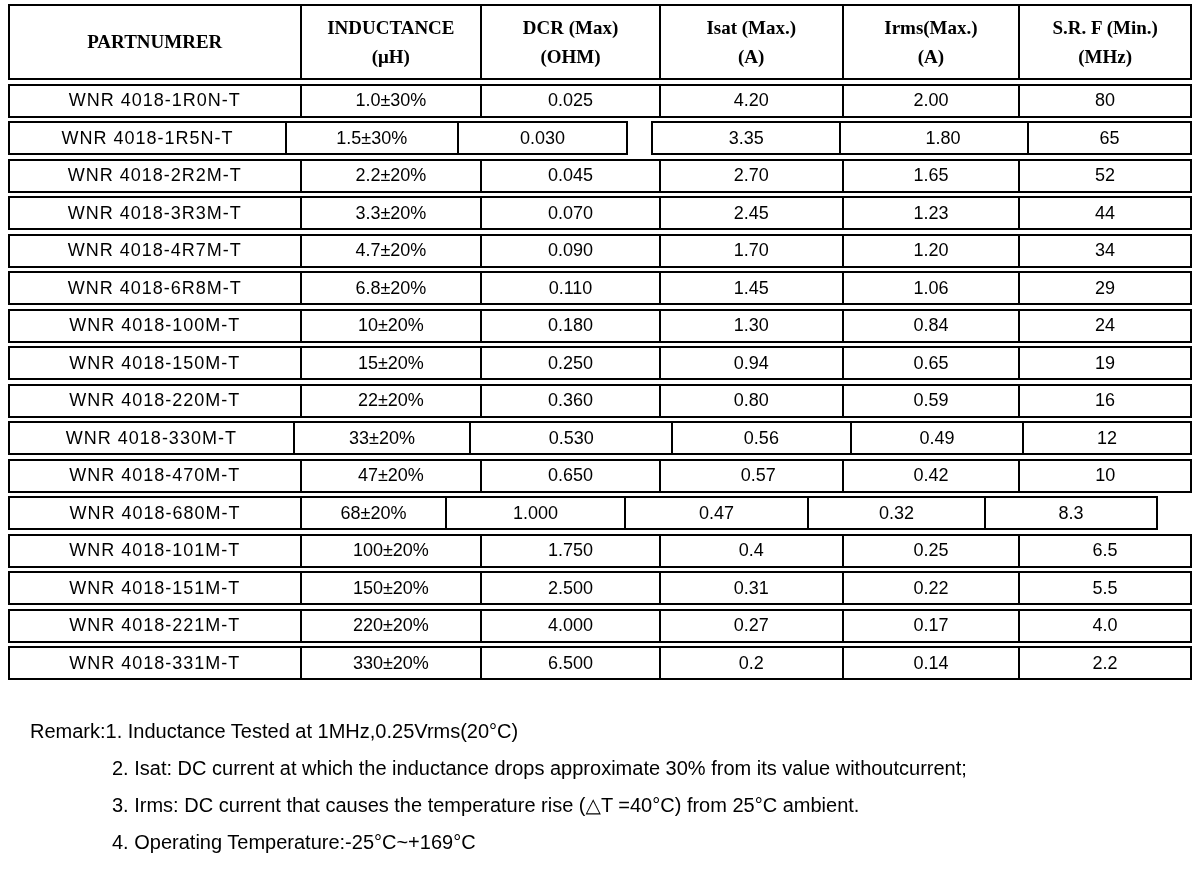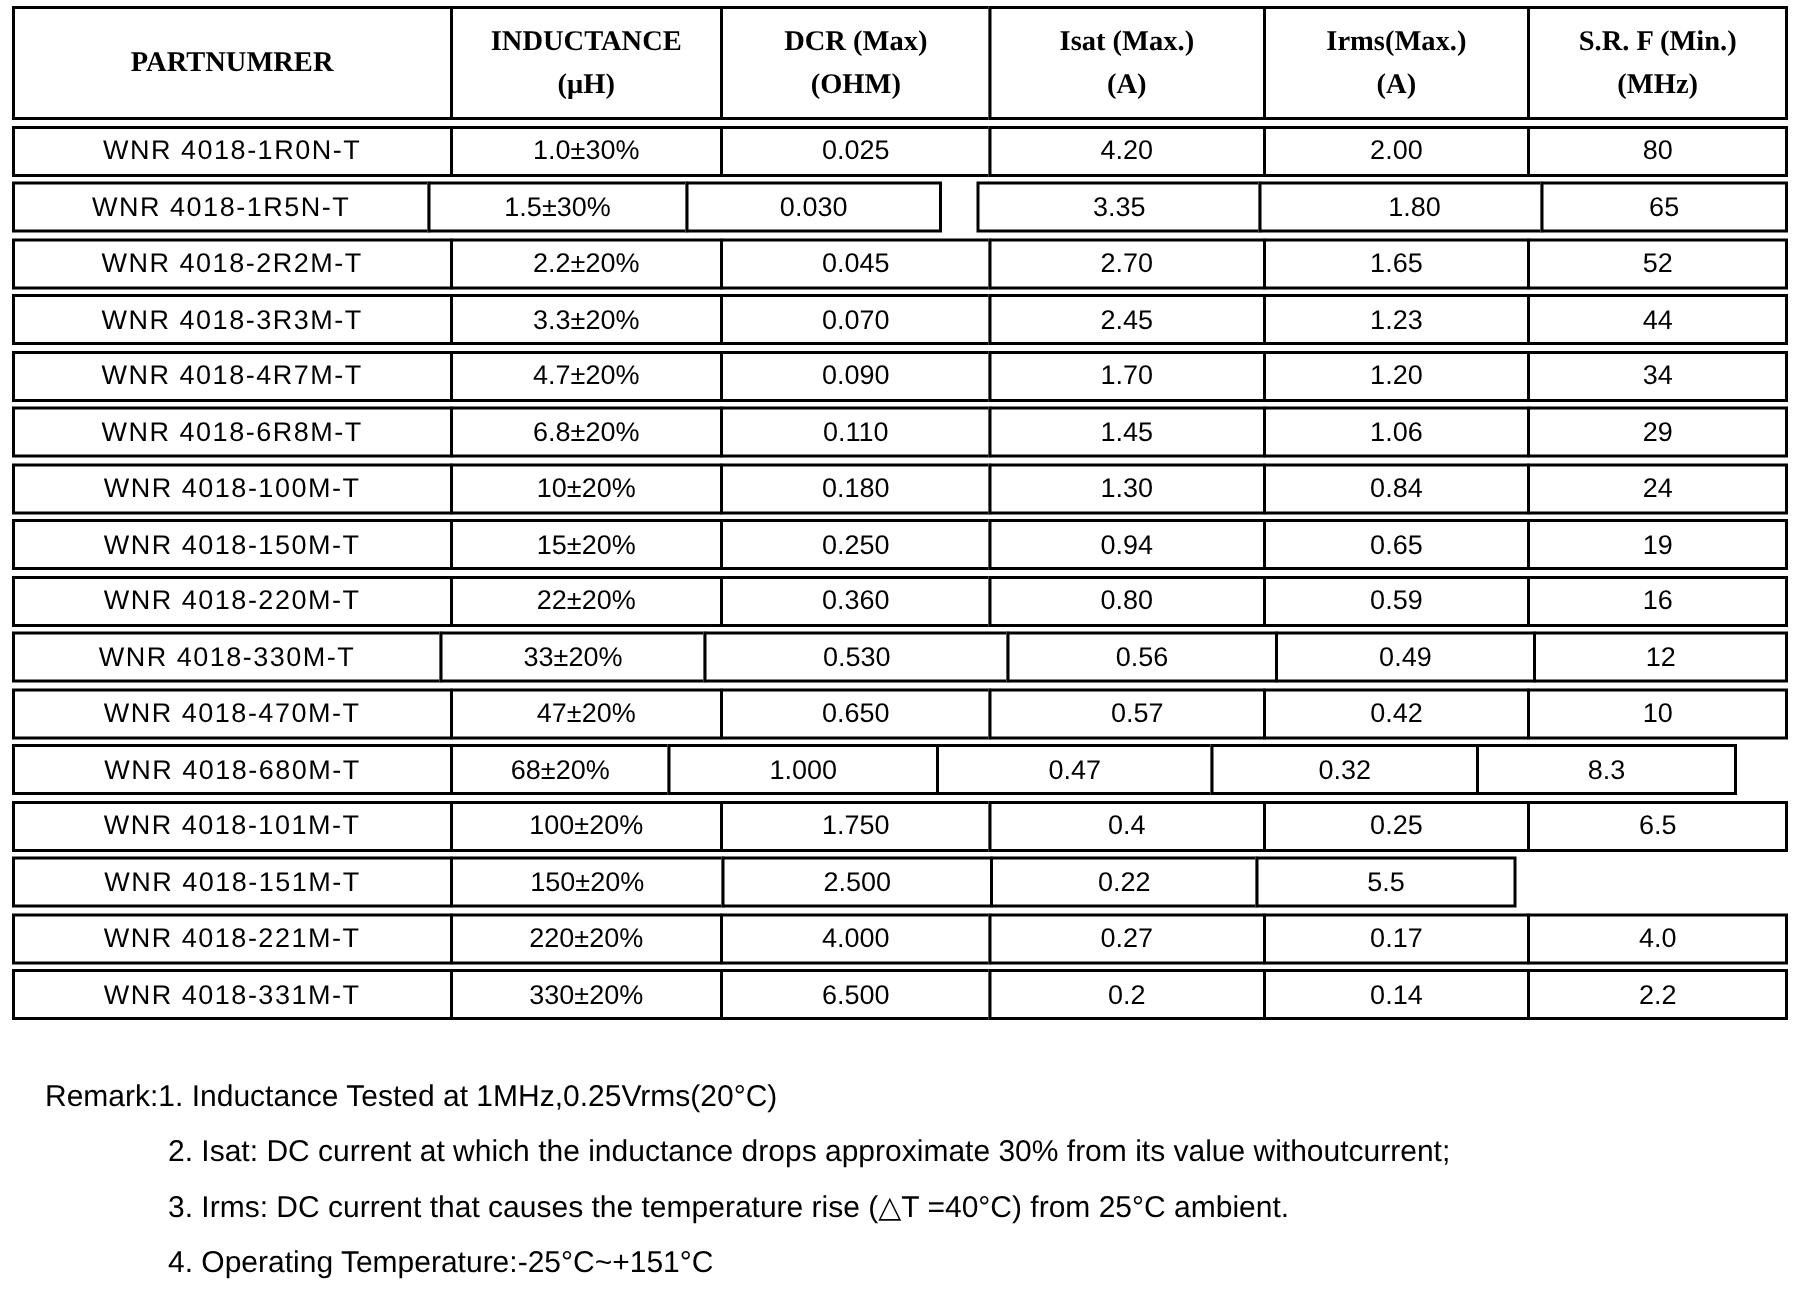--- a/index.html
+++ b/index.html
@@ -201,20 +201,21 @@
           <div class="td ml" style="width: 183px;">100±20%</div>
           <div class="td ml" style="width: 181px;">1.750</div>
           <div class="td ml" style="width: 185px;">0.4</div>
           <div class="td ml" style="width: 179px;">0.25</div>
           <div class="td ml" style="width: 174px;">6.5</div>
         </div>
         <div class="row">
           <div class="td part" style="width: 294px;">WNR 4018-151M-T</div>
           <div class="td ml" style="width: 183px;">150±20%</div>
           <div class="td ml" style="width: 181px;">2.500</div>
+          <div class="td ml" style="width: 185px;">0.31</div>
           <div class="td ml" style="width: 179px;">0.22</div>
           <div class="td ml" style="width: 174px;">5.5</div>
         </div>
         <div class="row">
           <div class="td part" style="width: 294px;">WNR 4018-221M-T</div>
           <div class="td ml" style="width: 183px;">220±20%</div>
           <div class="td ml" style="width: 181px;">4.000</div>
           <div class="td ml" style="width: 185px;">0.27</div>
           <div class="td ml" style="width: 179px;">0.17</div>
           <div class="td ml" style="width: 174px;">4.0</div>
@@ -227,16 +228,16 @@
           <div class="td ml" style="width: 179px;">0.14</div>
           <div class="td ml" style="width: 174px;">2.2</div>
         </div>
       </div>
   </div>
 
   <div class="remarks">
     <div class="remark-line"><span>Remark:</span><span>1. Inductance Tested at 1MHz,0.25Vrms(20°C)</span></div>
     <div class="remark-line indent">2. Isat: DC current at which the inductance drops approximate 30% from its value withoutcurrent;</div>
     <div class="remark-line indent">3. Irms: DC current that causes the temperature rise (△T =40°C) from 25°C ambient.</div>
-    <div class="remark-line indent">4. Operating Temperature:-25°C~+151°C</div>
+    <div class="remark-line indent">4. Operating Temperature:-25°C~+169°C</div>
   </div>
 
 </div>
 
 </body></html>

